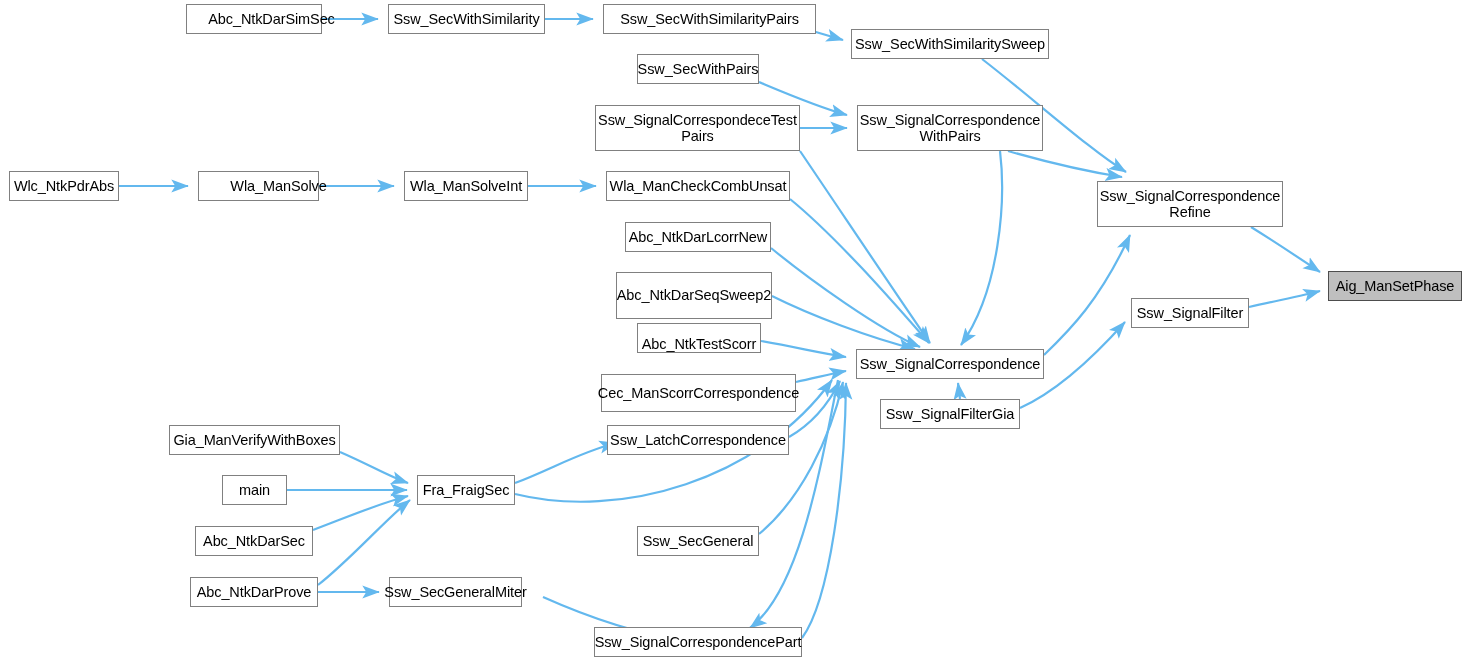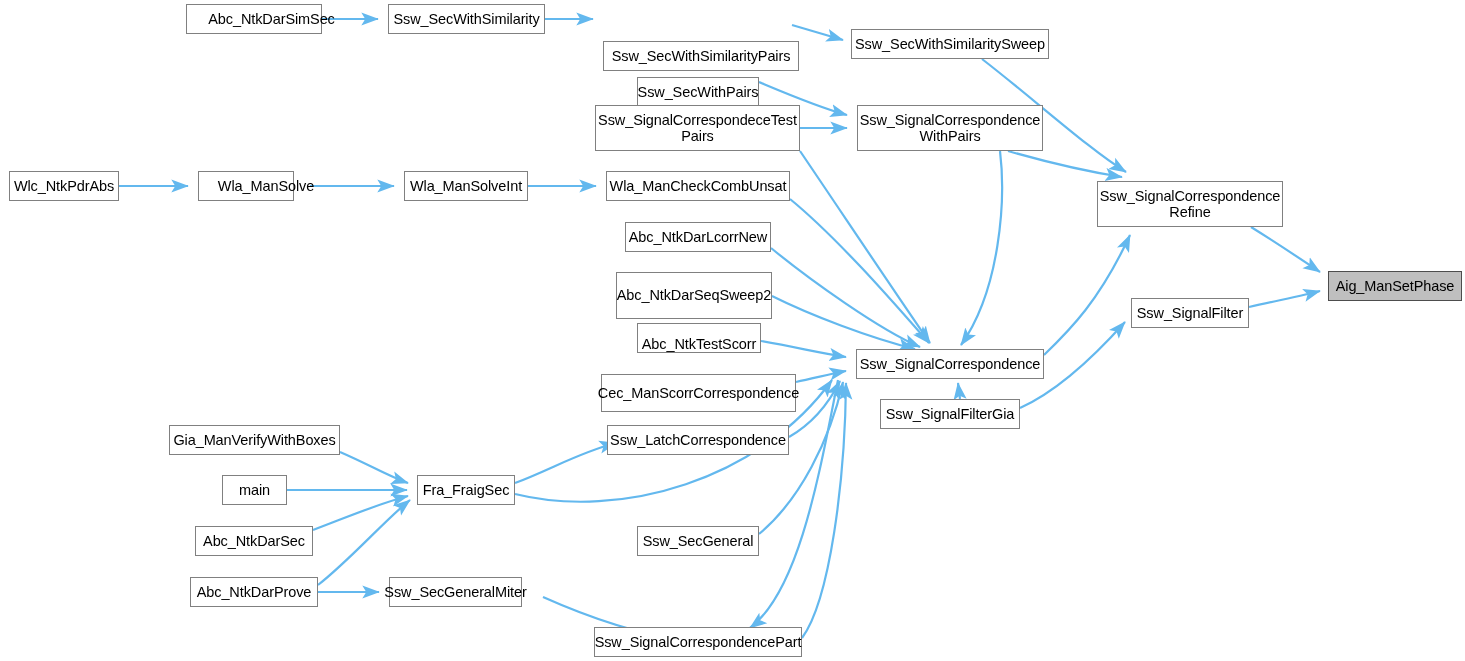--- a/index.html
+++ b/index.html
@@ -56,29 +56,29 @@
         <path d="M789,437 C810,425 828,405 840,381" fill="none" stroke="#63b8ee" stroke-width="2.2" marker-end="url(#arrow)"></path>
         <path d="M759,534 C800,500 830,440 843,382" fill="none" stroke="#63b8ee" stroke-width="2.2" marker-end="url(#arrow)"></path>
         <path d="M543,597 C590,618 640,634 684,641" fill="none" stroke="#63b8ee" stroke-width="2.2" marker-end="url(#arrow)"></path>
         <path d="M802,638 C830,600 845,480 846,383" fill="none" stroke="#63b8ee" stroke-width="2.2" marker-end="url(#arrow)"></path>
         <path d="M838,380 C820,470 800,590 750,628" fill="none" stroke="#63b8ee" stroke-width="2.2" marker-end="url(#arrow)"></path>
       </g>
   </svg>
   <div id="nodes-group">
       <div class="node-box" style="left: 186px; top: 4px; width: 136px; height: 30px; padding-left: 35px;"><span class="node-label">Abc_NtkDarSimSec</span></div>
       <div class="node-box" style="left: 388px; top: 4px; width: 157px; height: 30px;"><span class="node-label">Ssw_SecWithSimilarity</span></div>
-      <div class="node-box" style="left: 603px; top: 4px; width: 196px; height: 30px; margin-top: 37px;"><span class="node-label">Ssw_SecWithSimilarityPairs</span></div>
+      <div class="node-box" style="left: 603px; top: 4px; width: 213px; height: 30px;"><span class="node-label">Ssw_SecWithSimilarityPairs</span></div>
       <div class="node-box" style="left: 851px; top: 29px; width: 198px; height: 30px;"><span class="node-label">Ssw_SecWithSimilaritySweep</span></div>
-      <div class="node-box" style="left: 637px; top: 54px; width: 122px; height: 30px; margin-top: 23px;"><span class="node-label">Ssw_SecWithPairs</span></div>
+      <div class="node-box" style="left: 637px; top: 54px; width: 122px; height: 30px;"><span class="node-label">Ssw_SecWithPairs</span></div>
       <div class="node-box" style="left: 595px; top: 105px; width: 205px; height: 46px;"><span class="node-label">Ssw_SignalCorrespondeceTest
 Pairs</span></div>
       <div class="node-box" style="left: 857px; top: 105px; width: 186px; height: 46px;"><span class="node-label">Ssw_SignalCorrespondence
 WithPairs</span></div>
       <div class="node-box" style="left: 9px; top: 171px; width: 110px; height: 30px;"><span class="node-label">Wlc_NtkPdrAbs</span></div>
-      <div class="node-box" style="left: 198px; top: 171px; width: 96px; height: 30px; padding-left: 40px;"><span class="node-label">Wla_ManSolve</span></div>
+      <div class="node-box" style="left: 198px; top: 171px; width: 121px; height: 30px; padding-left: 40px;"><span class="node-label">Wla_ManSolve</span></div>
       <div class="node-box" style="left: 404px; top: 171px; width: 124px; height: 30px;"><span class="node-label">Wla_ManSolveInt</span></div>
       <div class="node-box" style="left: 606px; top: 171px; width: 184px; height: 30px;"><span class="node-label">Wla_ManCheckCombUnsat</span></div>
       <div class="node-box" style="left: 1097px; top: 181px; width: 186px; height: 46px;"><span class="node-label">Ssw_SignalCorrespondence
 Refine</span></div>
       <div class="node-box" style="left: 625px; top: 222px; width: 146px; height: 30px;"><span class="node-label">Abc_NtkDarLcorrNew</span></div>
       <div class="node-box highlight" style="left: 1328px; top: 271px; width: 134px; height: 30px;"><span class="node-label">Aig_ManSetPhase</span></div>
       <div class="node-box" style="left: 616px; top: 272px; width: 156px; height: 47px;"><span class="node-label">Abc_NtkDarSeqSweep2</span></div>
       <div class="node-box" style="left: 1131px; top: 298px; width: 118px; height: 30px;"><span class="node-label">Ssw_SignalFilter</span></div>
       <div class="node-box" style="left: 637px; top: 323px; width: 124px; height: 30px; align-items: flex-end;"><span class="node-label">Abc_NtkTestScorr</span></div>
       <div class="node-box" style="left: 856px; top: 349px; width: 188px; height: 30px;"><span class="node-label">Ssw_SignalCorrespondence</span></div>

